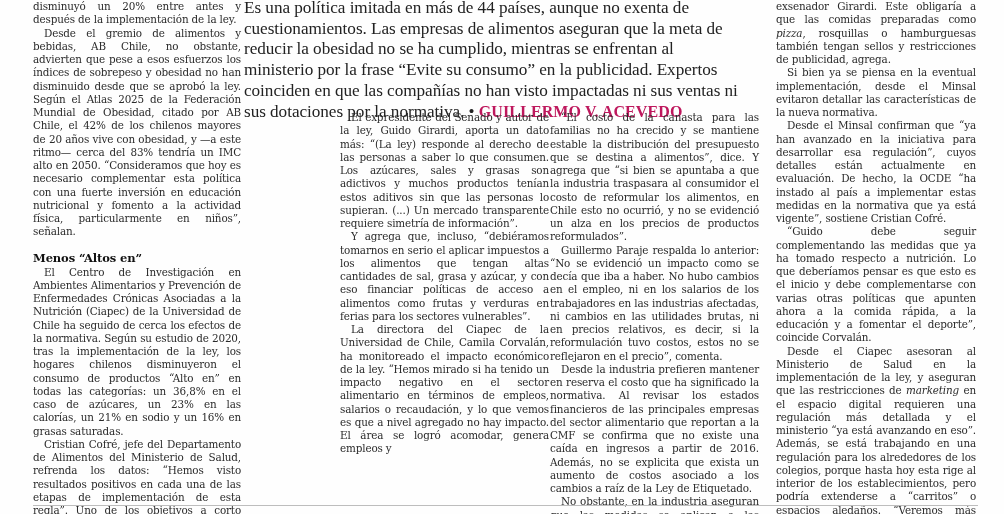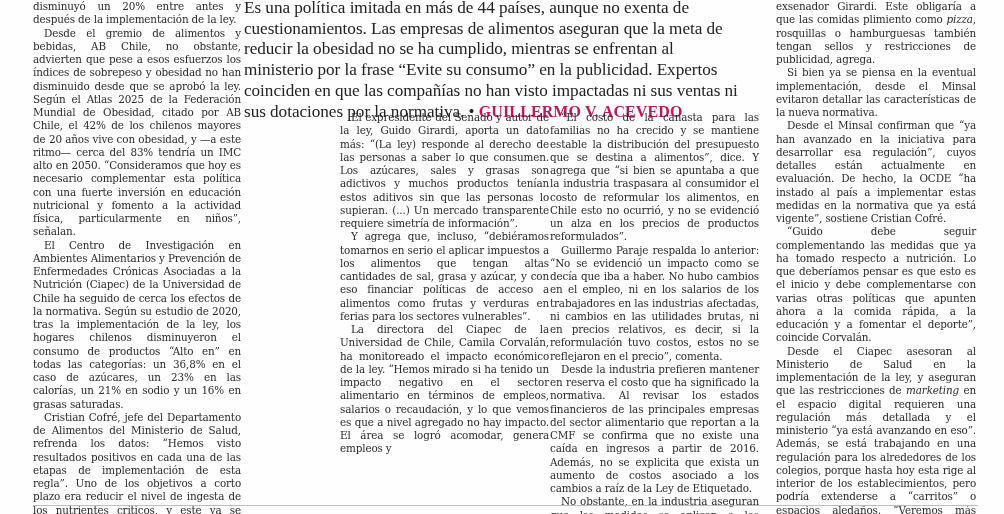--- a/index.html
+++ b/index.html
@@ -42,40 +42,41 @@
 
 <div id="lead">
   <span>Es una política imitada en más de 44 países, aunque no exenta de cuestionamientos. Las empresas de alimentos aseguran que la meta de reducir la obesidad no se ha cumplido, mientras se enfrentan al ministerio por la frase “Evite su consumo” en la publicidad. Expertos coinciden en que las compañías no han visto impactadas ni sus ventas ni sus dotaciones por la normativa.</span>
   <span>•</span>
   <span class="byline">GUILLERMO V. ACEVEDO</span>
 </div>
 
 <div class="col" id="col1">
   <p class="noindent">disminuyó un 20% entre antes y después de la implementación de la ley.</p>
   <p>Desde el gremio de alimentos y bebidas, AB Chile, no obstante, advierten que pese a esos esfuerzos los índices de sobrepeso y obesidad no han disminuido desde que se aprobó la ley. Según el Atlas 2025 de la Federación Mundial de Obesidad, citado por AB Chile, el 42% de los chilenos mayores de 20 años vive con obesidad, y —a este ritmo— cerca del 83% tendría un IMC alto en 2050. “Consideramos que hoy es necesario complementar esta política con una fuerte inversión en educación nutricional y fomento a la actividad física, particularmente en niños”, señalan.</p>
+  <h3>Menos “Altos en”</h3>
   <p>El Centro de Investigación en Ambientes Alimentarios y Prevención de Enfermedades Crónicas Asociadas a la Nutrición (Ciapec) de la Universidad de Chile ha seguido de cerca los efectos de la normativa. Según su estudio de 2020, tras la implementación de la ley, los hogares chilenos disminuyeron el consumo de productos “Alto en” en todas las categorías: un 36,8% en el caso de azúcares, un 23% en las calorías, un 21% en sodio y un 16% en grasas saturadas.</p>
   <p>Cristian Cofré, jefe del Departamento de Alimentos del Ministerio de Salud, refrenda los datos: “Hemos visto resultados positivos en cada una de las etapas de implementación de esta regla”. Uno de los objetivos a corto plazo era reducir el nivel de ingesta de los nutrientes críticos, y este ya se habría cumplido, asegura.</p>
 
 </div>
 
 <div class="col" id="col2">
   <p>El expresidente del Senado y autor de la ley, Guido Girardi, aporta un dato más: “(La ley) responde al derecho de las personas a saber lo que consumen. Los azúcares, sales y grasas son adictivos y muchos productos tenían estos aditivos sin que las personas lo supieran. (...) Un mercado transparente requiere simetría de información”.</p>
   <p>Y agrega que, incluso, “debiéramos tomarnos en serio el aplicar impuestos a los alimentos que tengan altas cantidades de sal, grasa y azúcar, y con eso financiar políticas de acceso a alimentos como frutas y verduras en ferias para los sectores vulnerables”.</p>
   <p>La directora del Ciapec de la Universidad de Chile, Camila Corvalán, ha monitoreado el impacto económico de la ley. “Hemos mirado si ha tenido un impacto negativo en el sector alimentario en términos de empleos, salarios o recaudación, y lo que vemos es que a nivel agregado no hay impacto. El área se logró acomodar, genera empleos y</p>
 </div>
 
 <div class="col" id="col3">
   <p>“El costo de la canasta para las familias no ha crecido y se mantiene estable la distribución del presupuesto que se destina a alimentos”, dice. Y agrega que “si bien se apuntaba a que la industria traspasara al consumidor el costo de reformular los alimentos, en Chile esto no ocurrió, y no se evidenció un alza en los precios de productos reformulados”.</p>
   <p>Guillermo Paraje respalda lo anterior: “No se evidenció un impacto como se decía que iba a haber. No hubo cambios en el empleo, ni en los salarios de los trabajadores en las industrias afectadas, ni cambios en las utilidades brutas, ni en precios relativos, es decir, si la reformulación tuvo costos, estos no se reflejaron en el precio”, comenta.</p>
   <p>Desde la industria prefieren mantener en reserva el costo que ha significado la normativa. Al revisar los estados financieros de las principales empresas del sector alimentario que reportan a la CMF se confirma que no existe una caída en ingresos a partir de 2016. Además, no se explicita que exista un aumento de costos asociado a los cambios a raíz de la Ley de Etiquetado.</p>
   <p>No obstante, en la industria aseguran que las medidas se aplican a las grandes, media-</p>
 </div>
 
 <div class="col" id="col4">
-  <p class="noindent"><span>exsenador Girardi. Este obligaría a que las comidas plimiento como </span><em>pizza</em><span>, rosquillas o hamburguesas también tengan sellos y restricciones de publicidad, agrega.</span></p>
+  <p class="noindent"><span>exsenador Girardi. Este obligaría a que las comidas preparadas como </span><em>pizza</em><span>, rosquillas o hamburguesas también tengan sellos y restricciones de publicidad, agrega.</span></p>
   <p>Si bien ya se piensa en la eventual implementación, desde el Minsal evitaron detallar las características de la nueva normativa.</p>
   <p>Desde el Minsal confirman que “ya han avanzado en la iniciativa para desarrollar esa regulación”, cuyos detalles están actualmente en evaluación. De hecho, la OCDE “ha instado al país a implementar estas medidas en la normativa que ya está vigente”, sostiene Cristian Cofré.</p>
   <p>“Guido debe seguir complementando las medidas que ya ha tomado respecto a nutrición. Lo que deberíamos pensar es que esto es el inicio y debe complementarse con varias otras políticas que apunten ahora a la comida rápida, a la educación y a fomentar el deporte”, coincide Corvalán.</p>
   <p><span>Desde el Ciapec asesoran al Ministerio de Salud en la implementación de la ley, y aseguran que las restricciones de </span><em>marketing</em><span> en el espacio digital requieren una regulación más detallada y el ministerio “ya está avanzando en eso”. Además, se está trabajando en una regulación para los alrededores de los colegios, porque hasta hoy esta rige al interior de los establecimientos, pero podría extenderse a “carritos” o espacios aledaños. “Veremos más medidas los próximos años”, dicen desde el Ciapec.</span></p>
 
 </div>
 
 <div class="rule"></div>
 
 </body></html>

